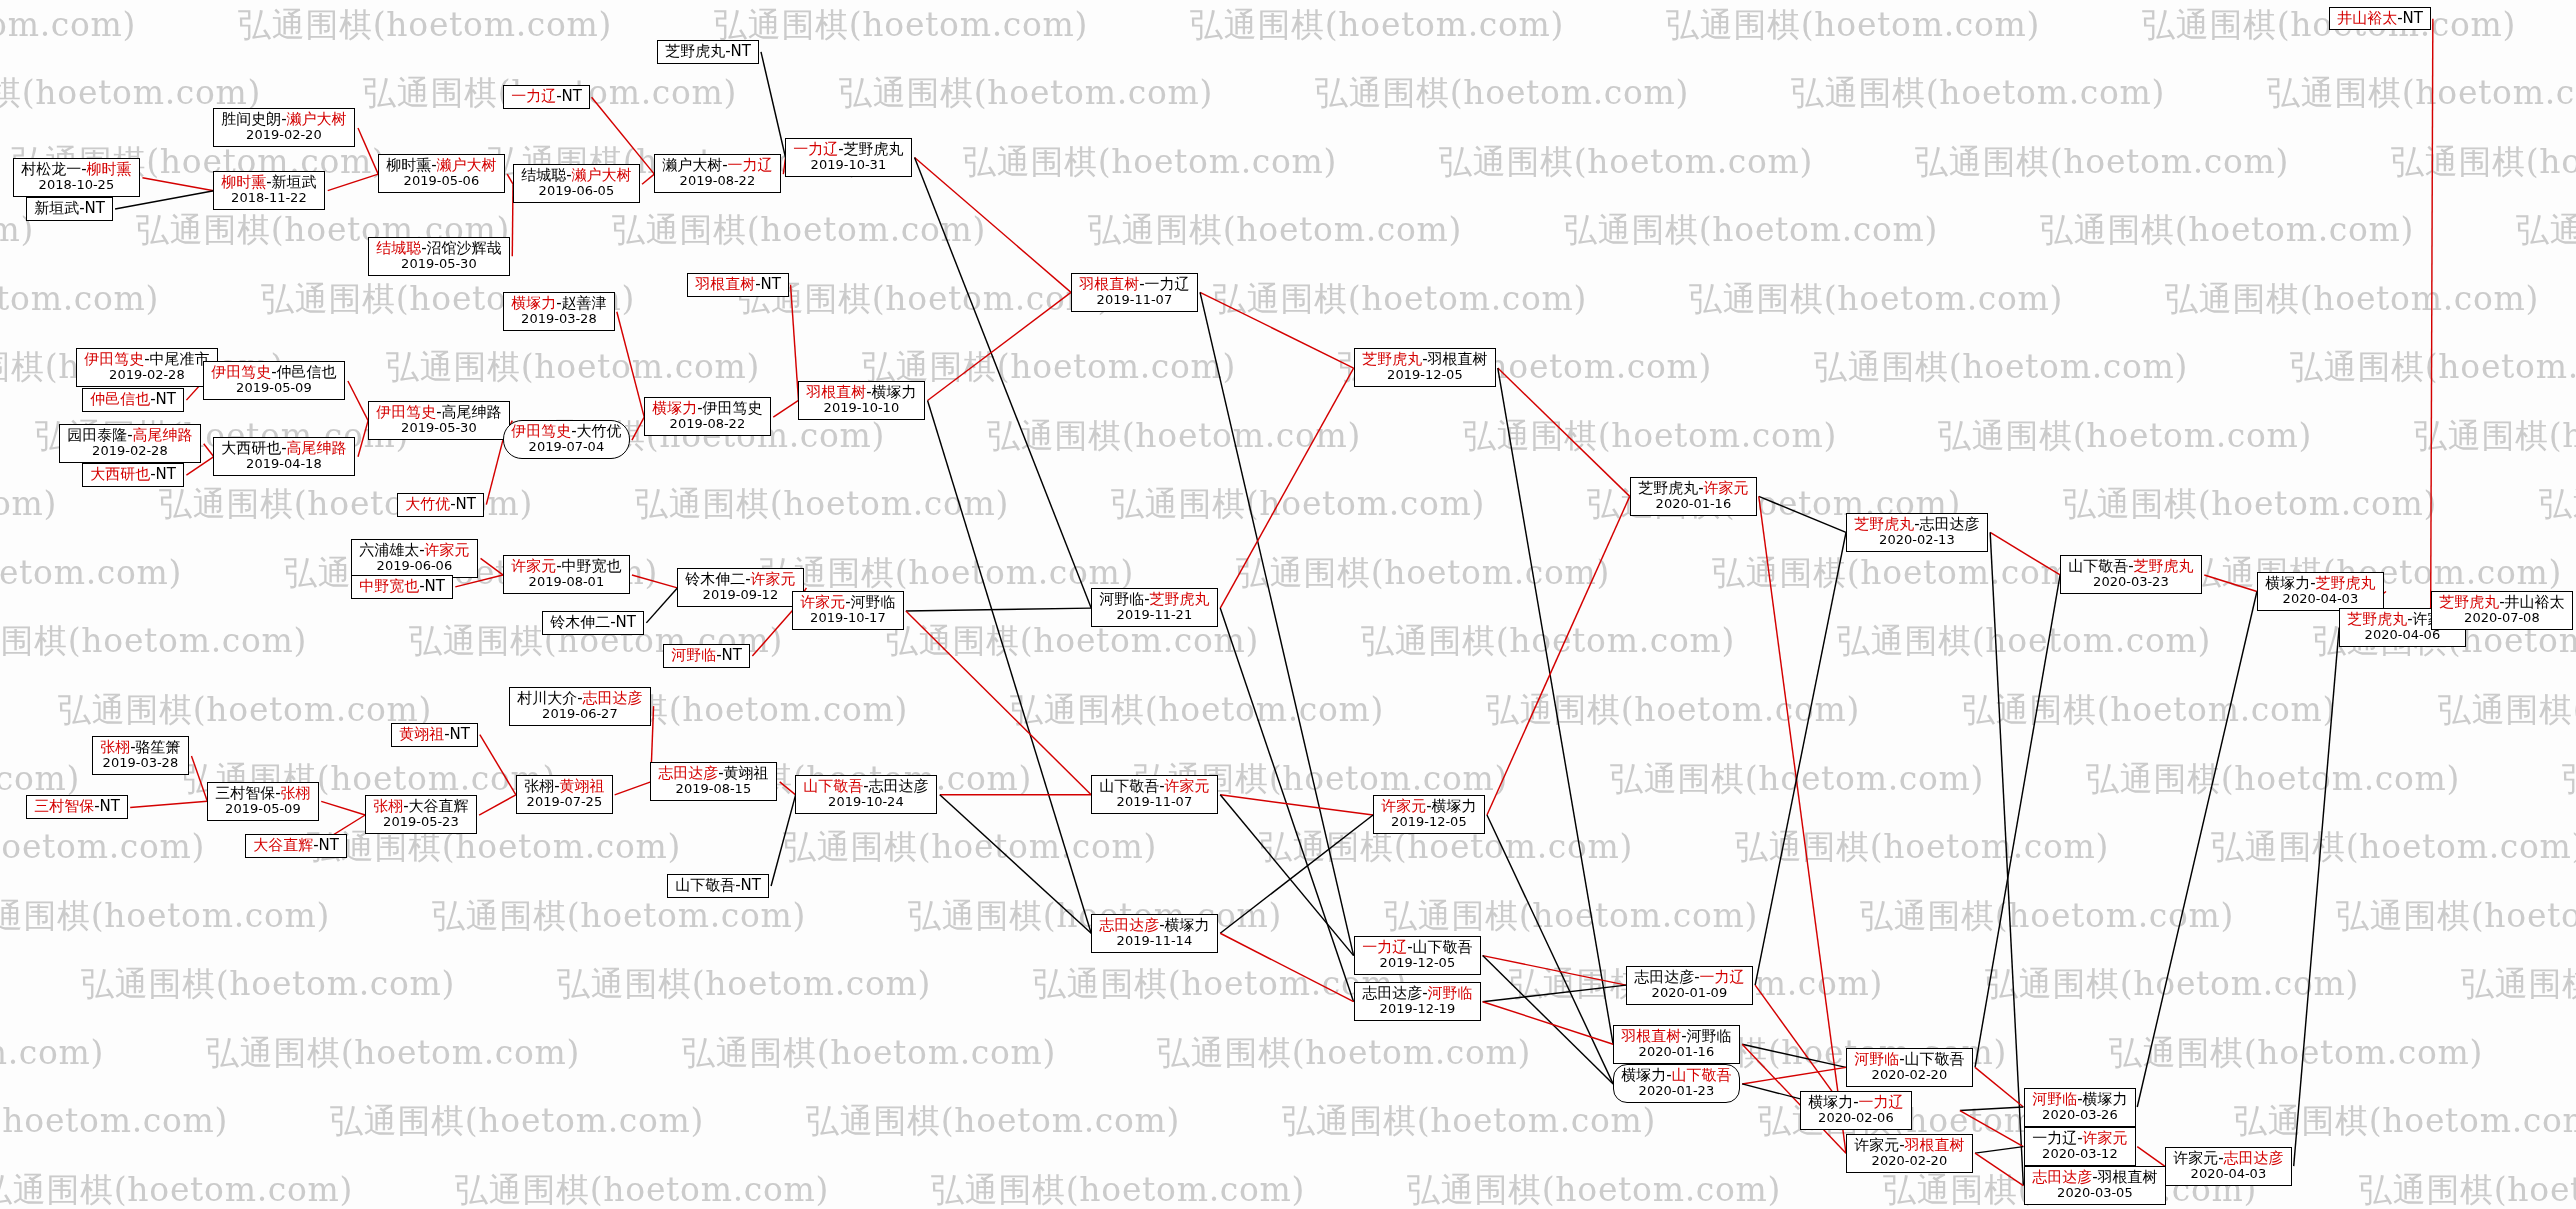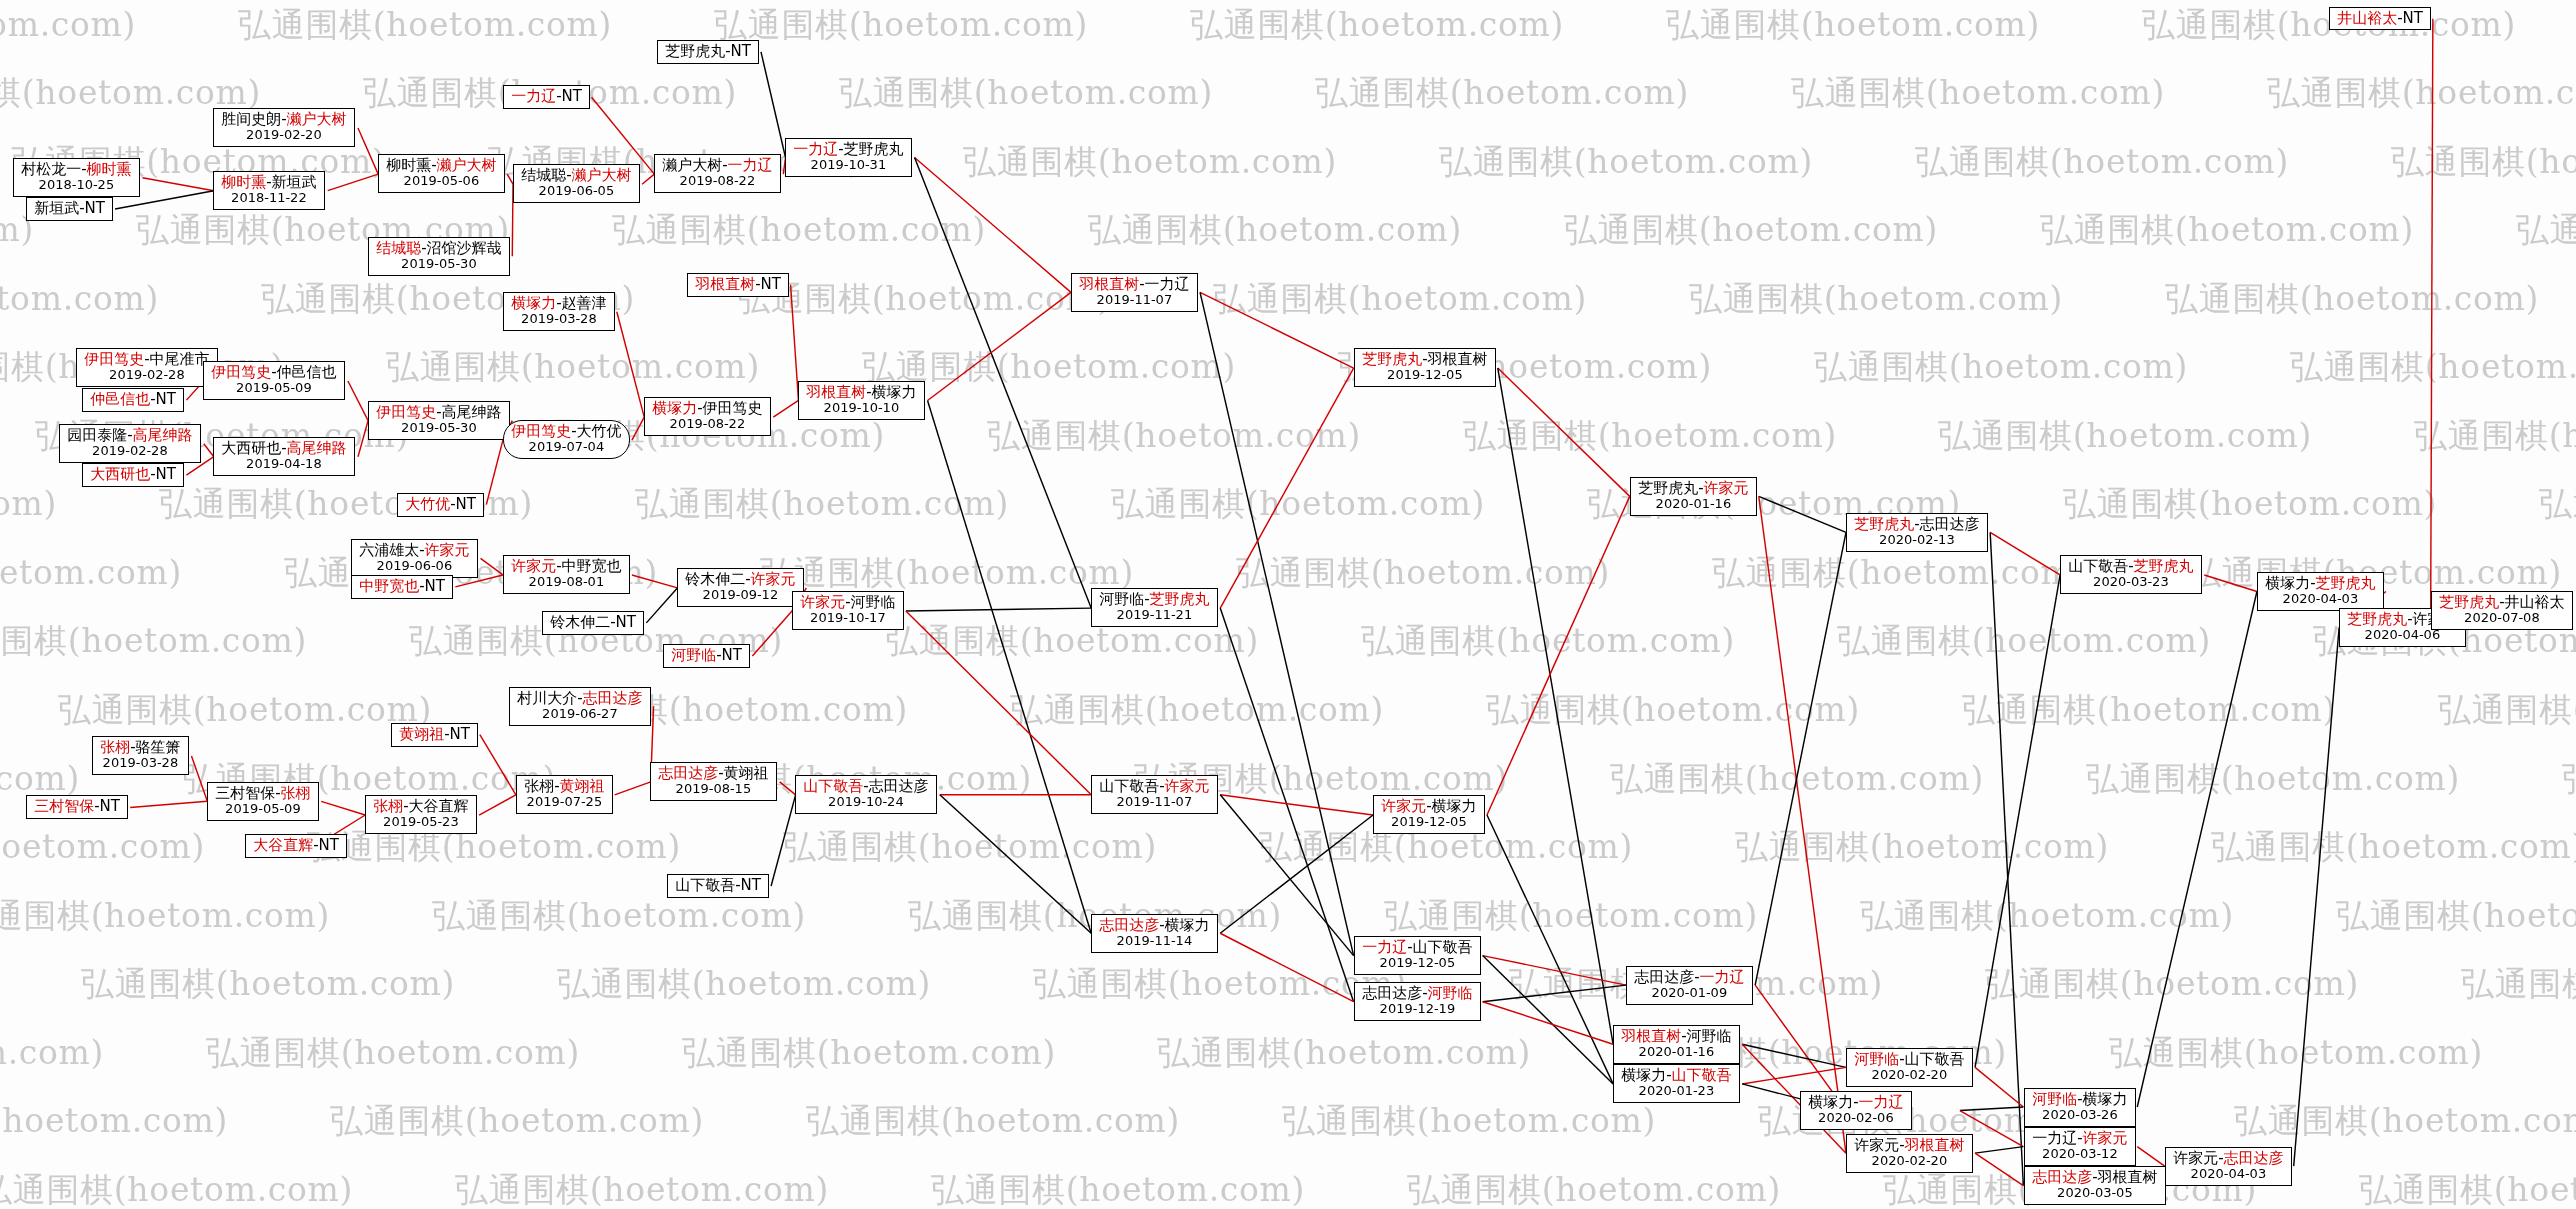--- a/index.html
+++ b/index.html
@@ -409,21 +409,21 @@
       <div class="date">2020-01-16</div>
     </div>
     <div class="node" style="left: 1626px; top: 966px;">
       <div class="names"><span class="lose">志田达彦</span>-<span class="win">一力辽</span></div>
       <div class="date">2020-01-09</div>
     </div>
     <div class="node" style="left: 1613px; top: 1025px;">
       <div class="names"><span class="win">羽根直树</span>-<span class="lose">河野临</span></div>
       <div class="date">2020-01-16</div>
     </div>
-    <div class="node" style="left: 1613px; top: 1064px;">
+    <div class="node" style="left: 1613px; top: 1064px; border-radius: 14px;">
       <div class="names"><span class="lose">横塚力</span>-<span class="win">山下敬吾</span></div>
       <div class="date">2020-01-23</div>
     </div>
     <div class="node" style="left: 1846px; top: 513px;">
       <div class="names"><span class="win">芝野虎丸</span>-<span class="lose">志田达彦</span></div>
       <div class="date">2020-02-13</div>
     </div>
     <div class="node" style="left: 1846px; top: 1048px;">
       <div class="names"><span class="win">河野临</span>-<span class="lose">山下敬吾</span></div>
       <div class="date">2020-02-20</div>

